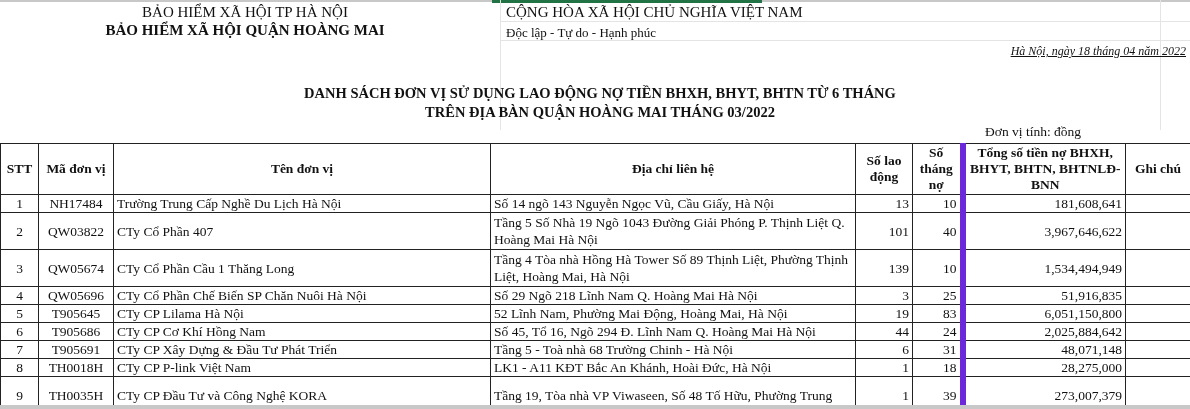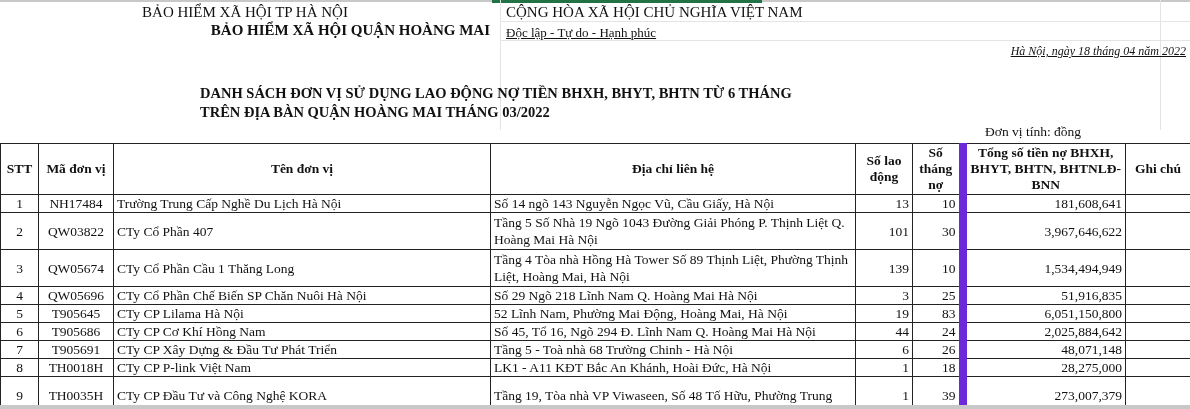--- a/index.html
+++ b/index.html
@@ -8,41 +8,41 @@
     font-family: "Liberation Serif", "DejaVu Serif", serif;
     color:#111; position:relative;
   }
   .topline { position:absolute; top:0; left:0; width:1190px; height:2px; background:#c8c8c8; }
   .topline-green { position:absolute; top:0; left:492px; width:270px; height:3px; background:#217346; }
   .grid-v { position:absolute; top:0; width:1px; height:130px; background:#e4e4e4; }
   .grid-h { position:absolute; left:500px; width:690px; height:1px; background:#e4e4e4; }
   .hdr-left { position:absolute; left:0; width:490px; text-align:center; font-size:15px; }
   .hdr-right { position:absolute; left:500px; width:660px; font-size:15px;margin-left:6px; }
   .l1 { top:4px; }
-  .l2 { top:22px; font-weight:bold;text-align:right; }
+  .l2 { top:22px; font-weight:bold; }
   .r1 { top:4px; }
-  .r2 { top:25px; font-size:13px; text-decoration:underline; }
+  .r2 { top:25px; font-size:13px; }
   .date { position:absolute; right:4px; top:44px; font-style:italic; font-size:12px;text-decoration:underline; }
-  .title { position:absolute; left:200px; width:800px; text-align:left; font-weight:bold; font-size:14.5px; }
+  .title { position:absolute; left:200px; width:800px; text-align:center; font-weight:bold; font-size:14.5px; }
   .t1 { top:85px; }
   .t2 { top:104px; }
   .unit { position:absolute; left:985px; top:124px; font-size:13.5px; }
 
   table.data {
     position:absolute; left:0; top:143px; border-collapse:collapse; table-layout:fixed;
     font-size:13.5px; width:1190px;
   }
   table.data th, table.data td {
     border:1px solid #222; padding:0 3px; line-height:17px; overflow:hidden; white-space:nowrap;
   }
   table.data th { font-weight:bold; text-align:center; height:50px; white-space:normal; line-height:16px; }
   table.data td.c { text-align:center; }
   table.data td.r { text-align:right; }
   table.data td.wrap { white-space:normal; }
-  table.data th.thickl, table.data td.thickl { border-left:8px solid #6d28d9; }
+  table.data th.thickl, table.data td.thickl { border-left:6px solid #6d28d9; }
   tr.h1 td { height:17px; }
   tr.h2 td { height:36px; }
   .bottom-bar { position:absolute; left:0; top:405px; width:1190px; height:4px; background:#c8c8c8; }
 </style>
 </head>
 <body>
 
 <div class="topline"></div>
 <div class="topline-green"></div>
 <div class="grid-v" style="left:500px"></div>
@@ -93,21 +93,21 @@
       <td class="r">10</td>
       <td class="r thickl">181,608,641</td>
       <td></td>
     </tr>
     <tr class="h2">
       <td class="c">2</td>
       <td class="c">QW03822</td>
       <td>CTy Cổ Phần 407</td>
       <td class="wrap">Tầng 5 Số Nhà 19 Ngõ 1043 Đường Giải Phóng P. Thịnh Liệt Q. Hoàng Mai Hà Nội</td>
       <td class="r">101</td>
-      <td class="r">30</td>
+      <td class="r">40</td>
       <td class="r thickl">3,967,646,622</td>
       <td></td>
     </tr>
     <tr class="h2">
       <td class="c">3</td>
       <td class="c">QW05674</td>
       <td>CTy Cổ Phần Cầu 1 Thăng Long</td>
       <td class="wrap">Tầng 4 Tòa nhà Hồng Hà Tower Số 89 Thịnh Liệt, Phường Thịnh Liệt, Hoàng Mai, Hà Nội</td>
       <td class="r">139</td>
       <td class="r">10</td>
@@ -143,21 +143,21 @@
       <td class="r">24</td>
       <td class="r thickl">2,025,884,642</td>
       <td></td>
     </tr>
     <tr class="h1">
       <td class="c">7</td>
       <td class="c">T905691</td>
       <td>CTy CP Xây Dựng &amp; Đầu Tư Phát Triển</td>
       <td class="wrap">Tầng 5 - Toà nhà 68 Trường Chinh - Hà Nội</td>
       <td class="r">6</td>
-      <td class="r">26</td>
+      <td class="r">31</td>
       <td class="r thickl">48,071,148</td>
       <td></td>
     </tr>
     <tr class="h1">
       <td class="c">8</td>
       <td class="c">TH0018H</td>
       <td>CTy CP P-link Việt Nam</td>
       <td class="wrap">LK1 - A11 KĐT Bắc An Khánh, Hoài Đức, Hà Nội</td>
       <td class="r">1</td>
       <td class="r">18</td>

